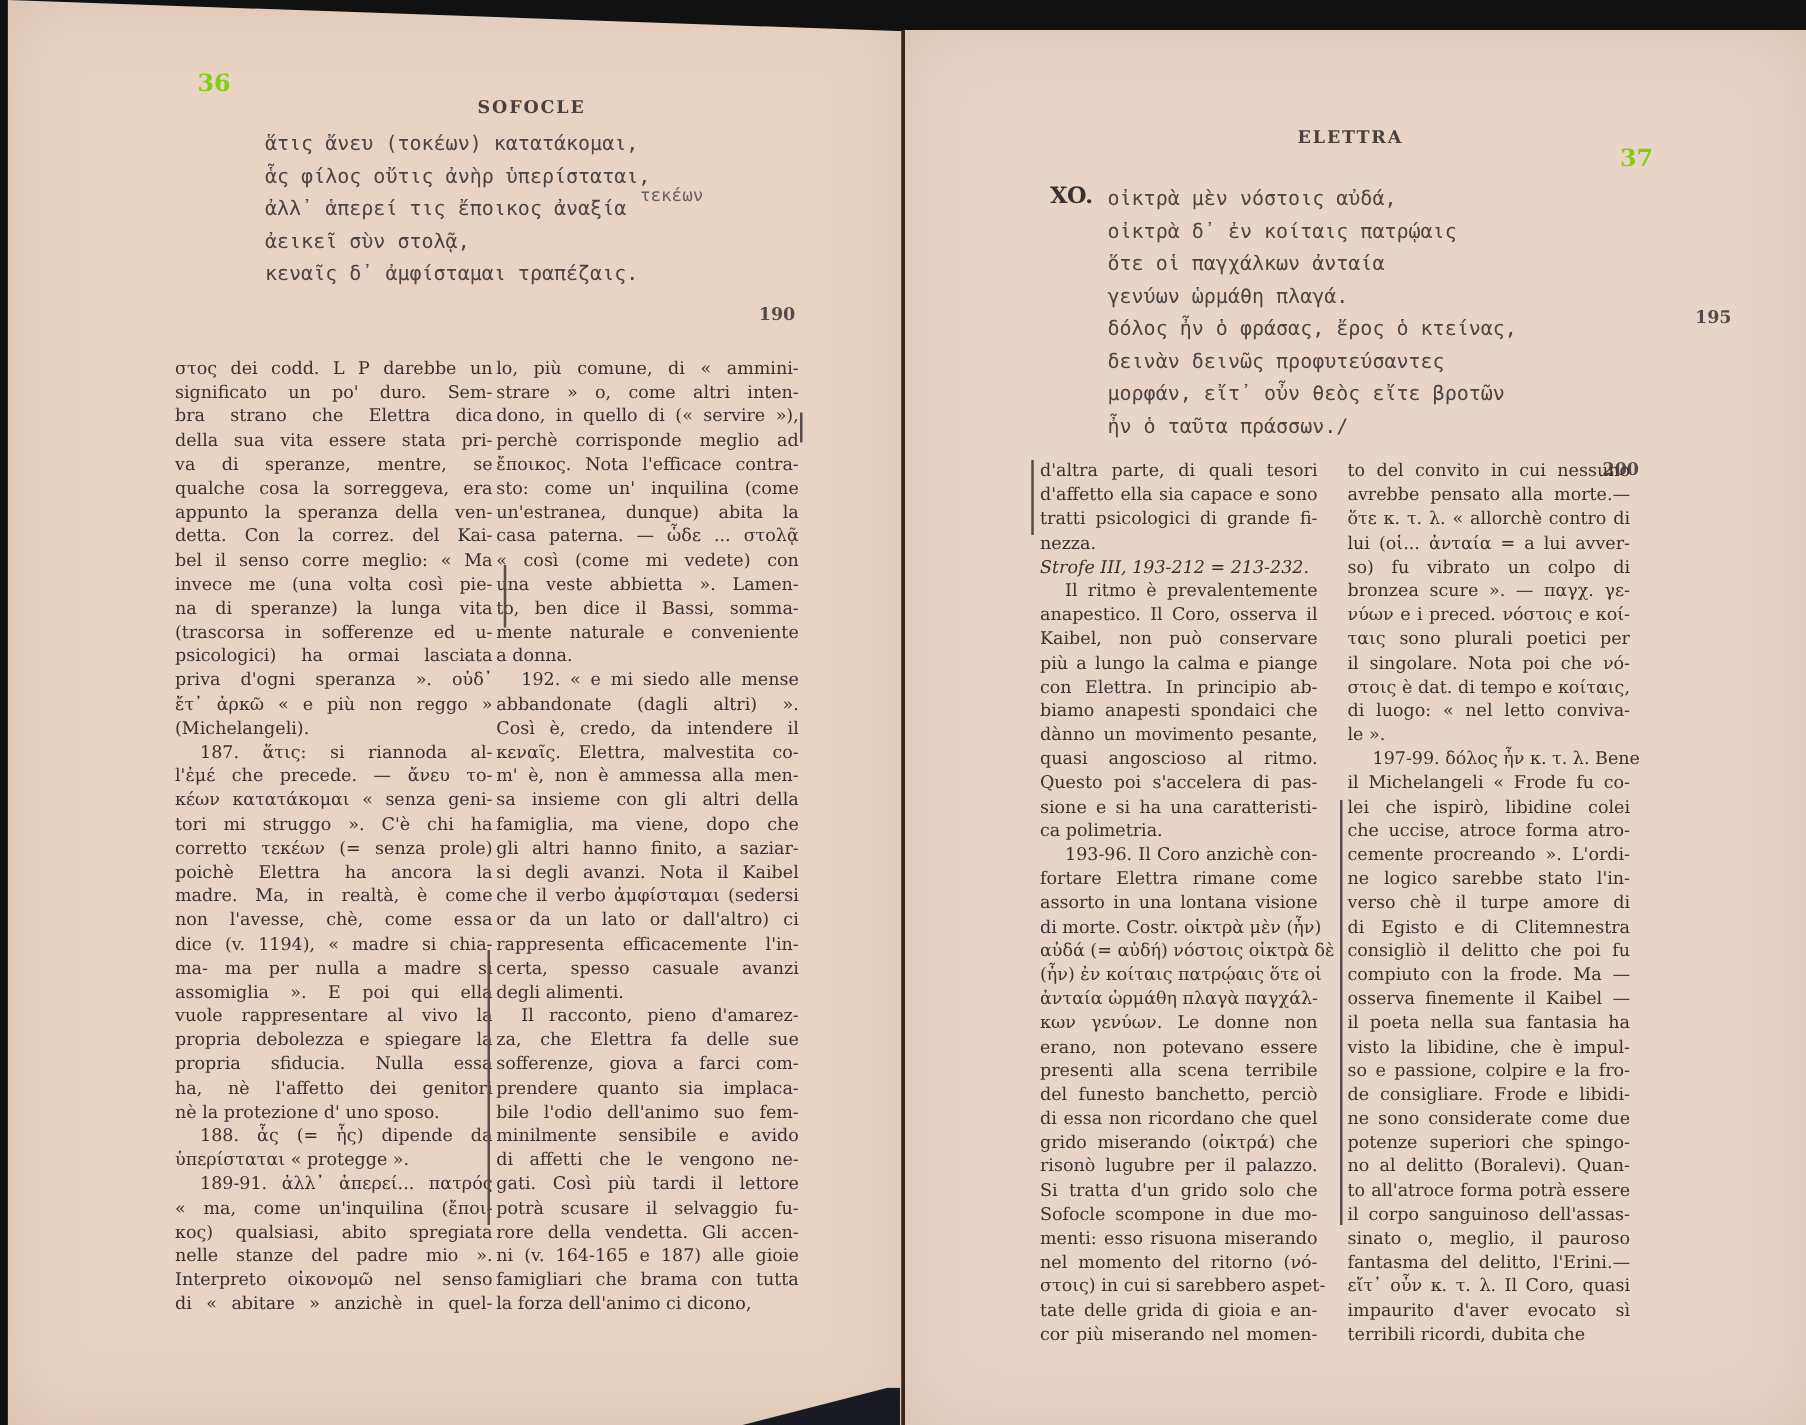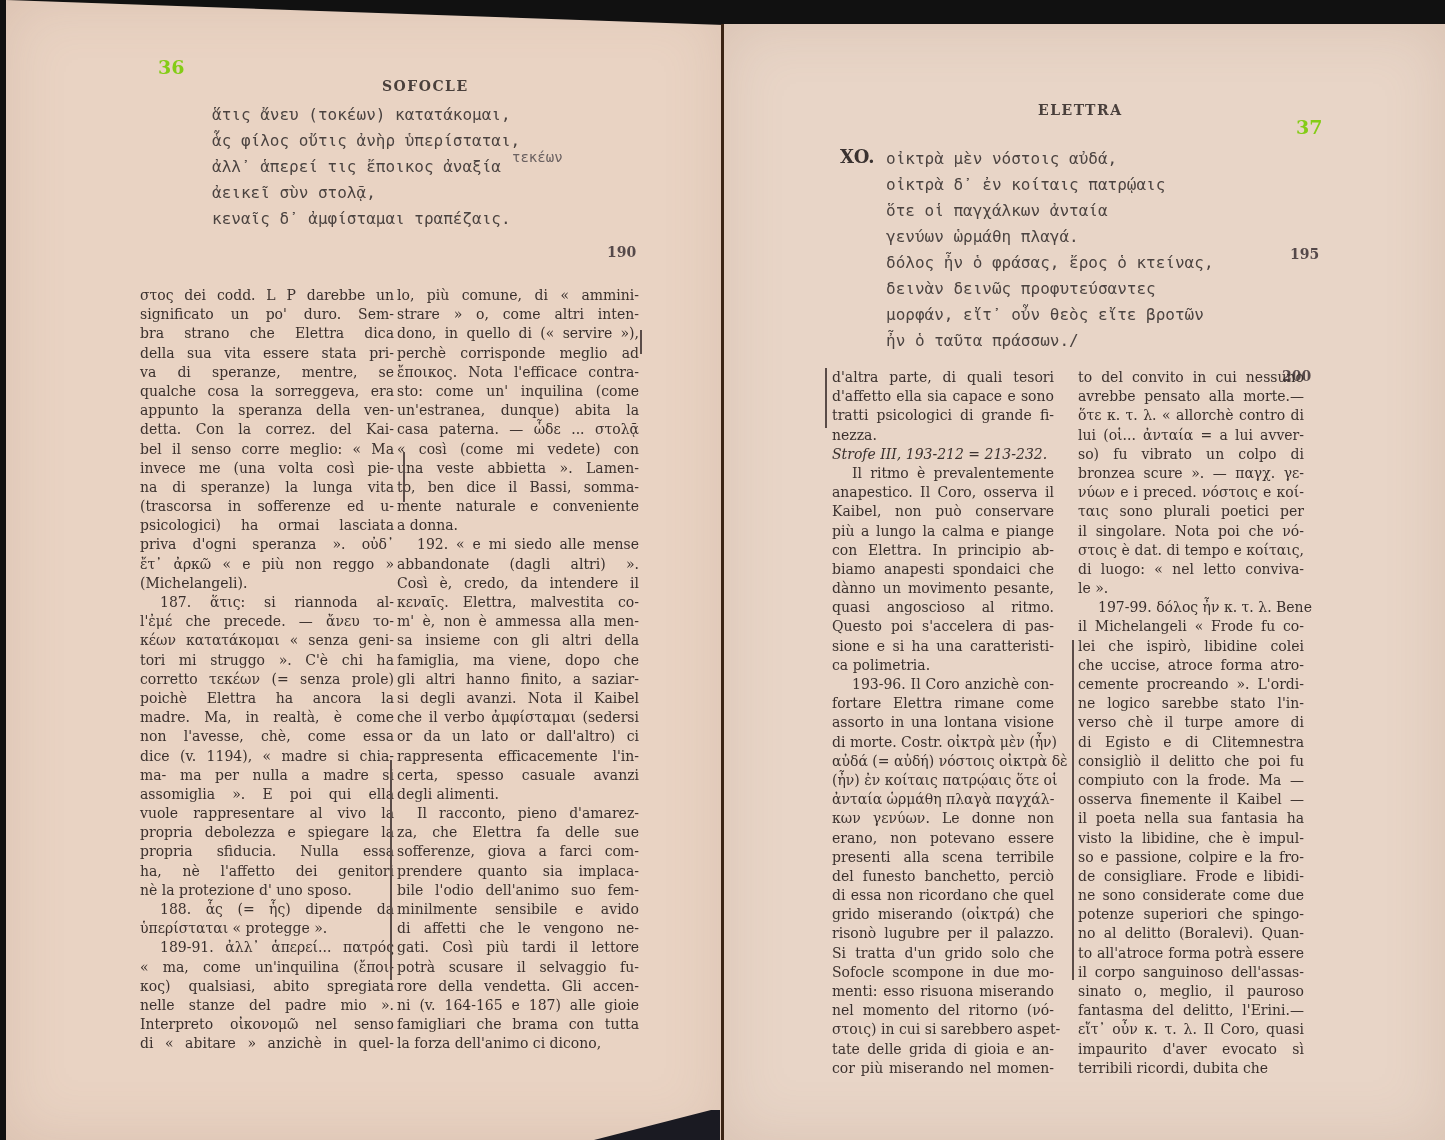--- a/index.html
+++ b/index.html
@@ -151,21 +151,21 @@
 <div class="verse" style="left:886px;top:146px;">
   <div class="line">οἰκτρὰ μὲν νόστοις αὐδά,</div>
   <div class="line">οἰκτρὰ δ᾽ ἐν κοίταις πατρῴαις</div>
   <div class="line">ὅτε οἱ παγχάλκων ἀνταία</div>
   <div class="line">γενύων ὡρμάθη πλαγά.</div>
   <div class="line">δόλος ἦν ὁ φράσας, ἔρος ὁ κτείνας,</div>
   <div class="line">δεινὰν δεινῶς προφυτεύσαντες</div>
   <div class="line">μορφάν, εἴτ᾽ οὖν θεὸς εἴτε βροτῶν</div>
   <div class="line">ἦν ὁ ταῦτα πράσσων./</div>
 </div>
-<div class="linenum" style="left:1290px;top:206px;">195</div>
+<div class="linenum" style="left:1356px;top:206px;">195</div>
 <div class="linenum" style="left:1282px;top:328px;">200</div>
 
 <div class="col" id="rc1" style="left:832px;top:368px;width:222px;">
     <div class="l">d'altra parte, di quali tesori</div>
     <div class="l">d'affetto ella sia capace e sono</div>
     <div class="l">tratti psicologici di grande fi-</div>
     <div class="l last">nezza.</div>
     <div class="l last" style="font-style: italic;">Strofe III, 193-212 = 213-232.</div>
     <div class="l ind">Il ritmo è prevalentemente</div>
     <div class="l">anapestico. Il Coro, osserva il</div>

